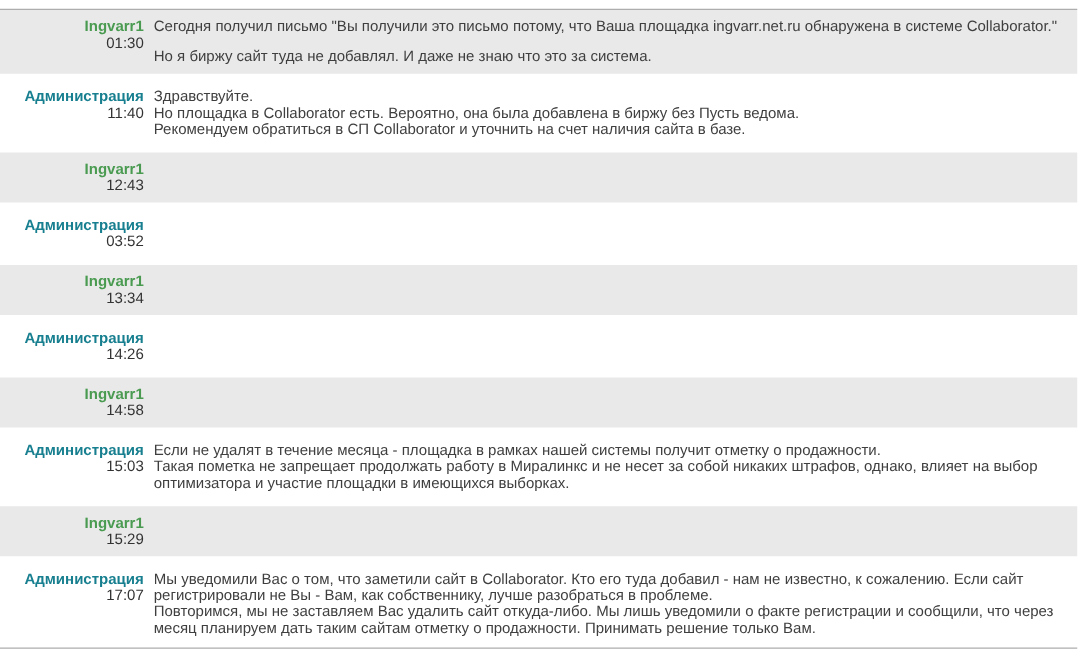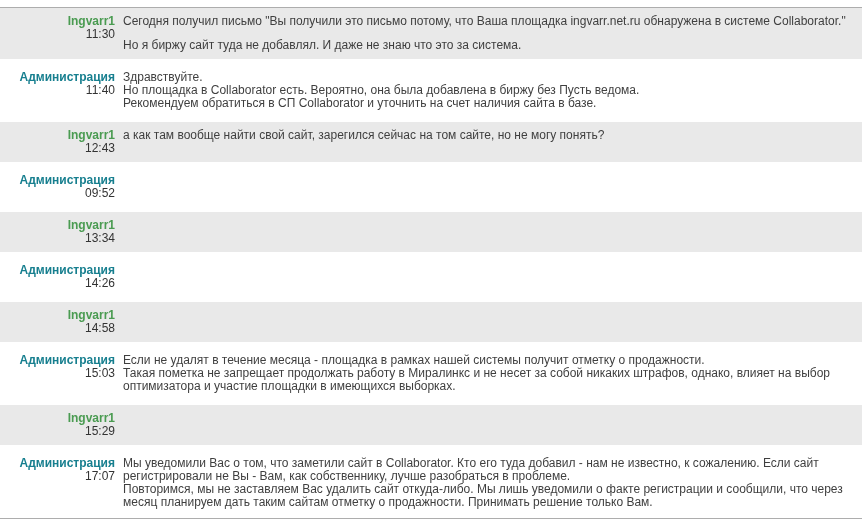--- a/index.html
+++ b/index.html
@@ -36,21 +36,21 @@
   .text p{margin:0;white-space:pre-line;}
   .text p + p{margin-top:11px;}
 </style>
 </head>
 <body>
 
 <div class="chat" id="chat">
   <div class="row user">
     <div class="author">
       <div class="name">Ingvarr1</div>
-      <div class="time">11:30</div>
+      <div class="time">01:30</div>
     </div>
     <div class="text">
         <p>Сегодня получил письмо "Вы получили это письмо потому, что Ваша площадка ingvarr.net.ru обнаружена в системе Collaborator."</p>
         <p>Но я биржу сайт туда не добавлял. И даже не знаю что это за система.</p>
       </div>
   </div>
 
   <div class="row admin">
     <div class="author">
       <div class="name">Администрация</div>
@@ -61,29 +61,26 @@
 Но площадка в Collaborator есть. Вероятно, она была добавлена в биржу без Пусть ведома.
 Рекомендуем обратиться в СП Collaborator и уточнить на счет наличия сайта в базе.</p>
       </div>
   </div>
 
   <div class="row user">
     <div class="author">
       <div class="name">Ingvarr1</div>
       <div class="time">12:43</div>
     </div>
-    <div class="text">
-        <p>а как там вообще найти свой сайт, зарегился сейчас на том сайте, но не могу понять?</p>
-      </div>
   </div>
 
   <div class="row admin">
     <div class="author">
       <div class="name">Администрация</div>
-      <div class="time">09:52</div>
+      <div class="time">03:52</div>
     </div>
   </div>
 
   <div class="row user">
     <div class="author">
       <div class="name">Ingvarr1</div>
       <div class="time">13:34</div>
     </div>
   </div>
 

